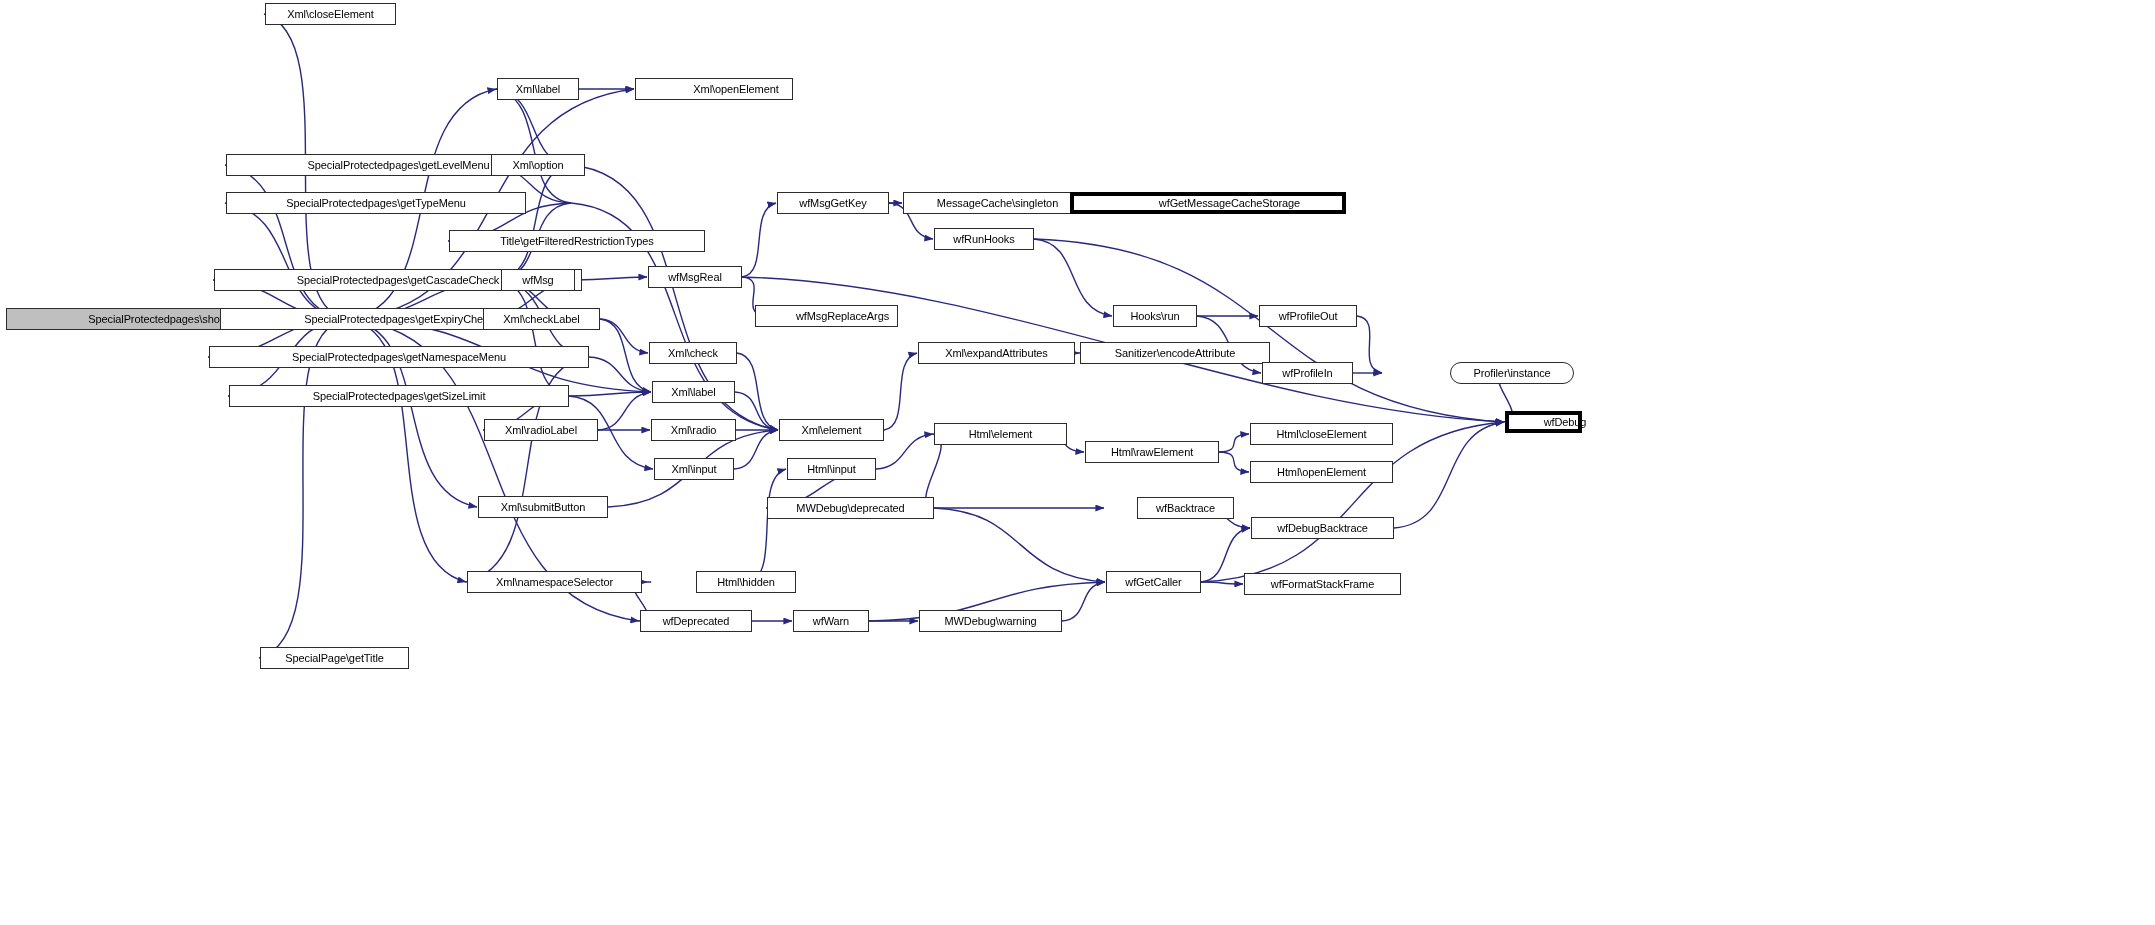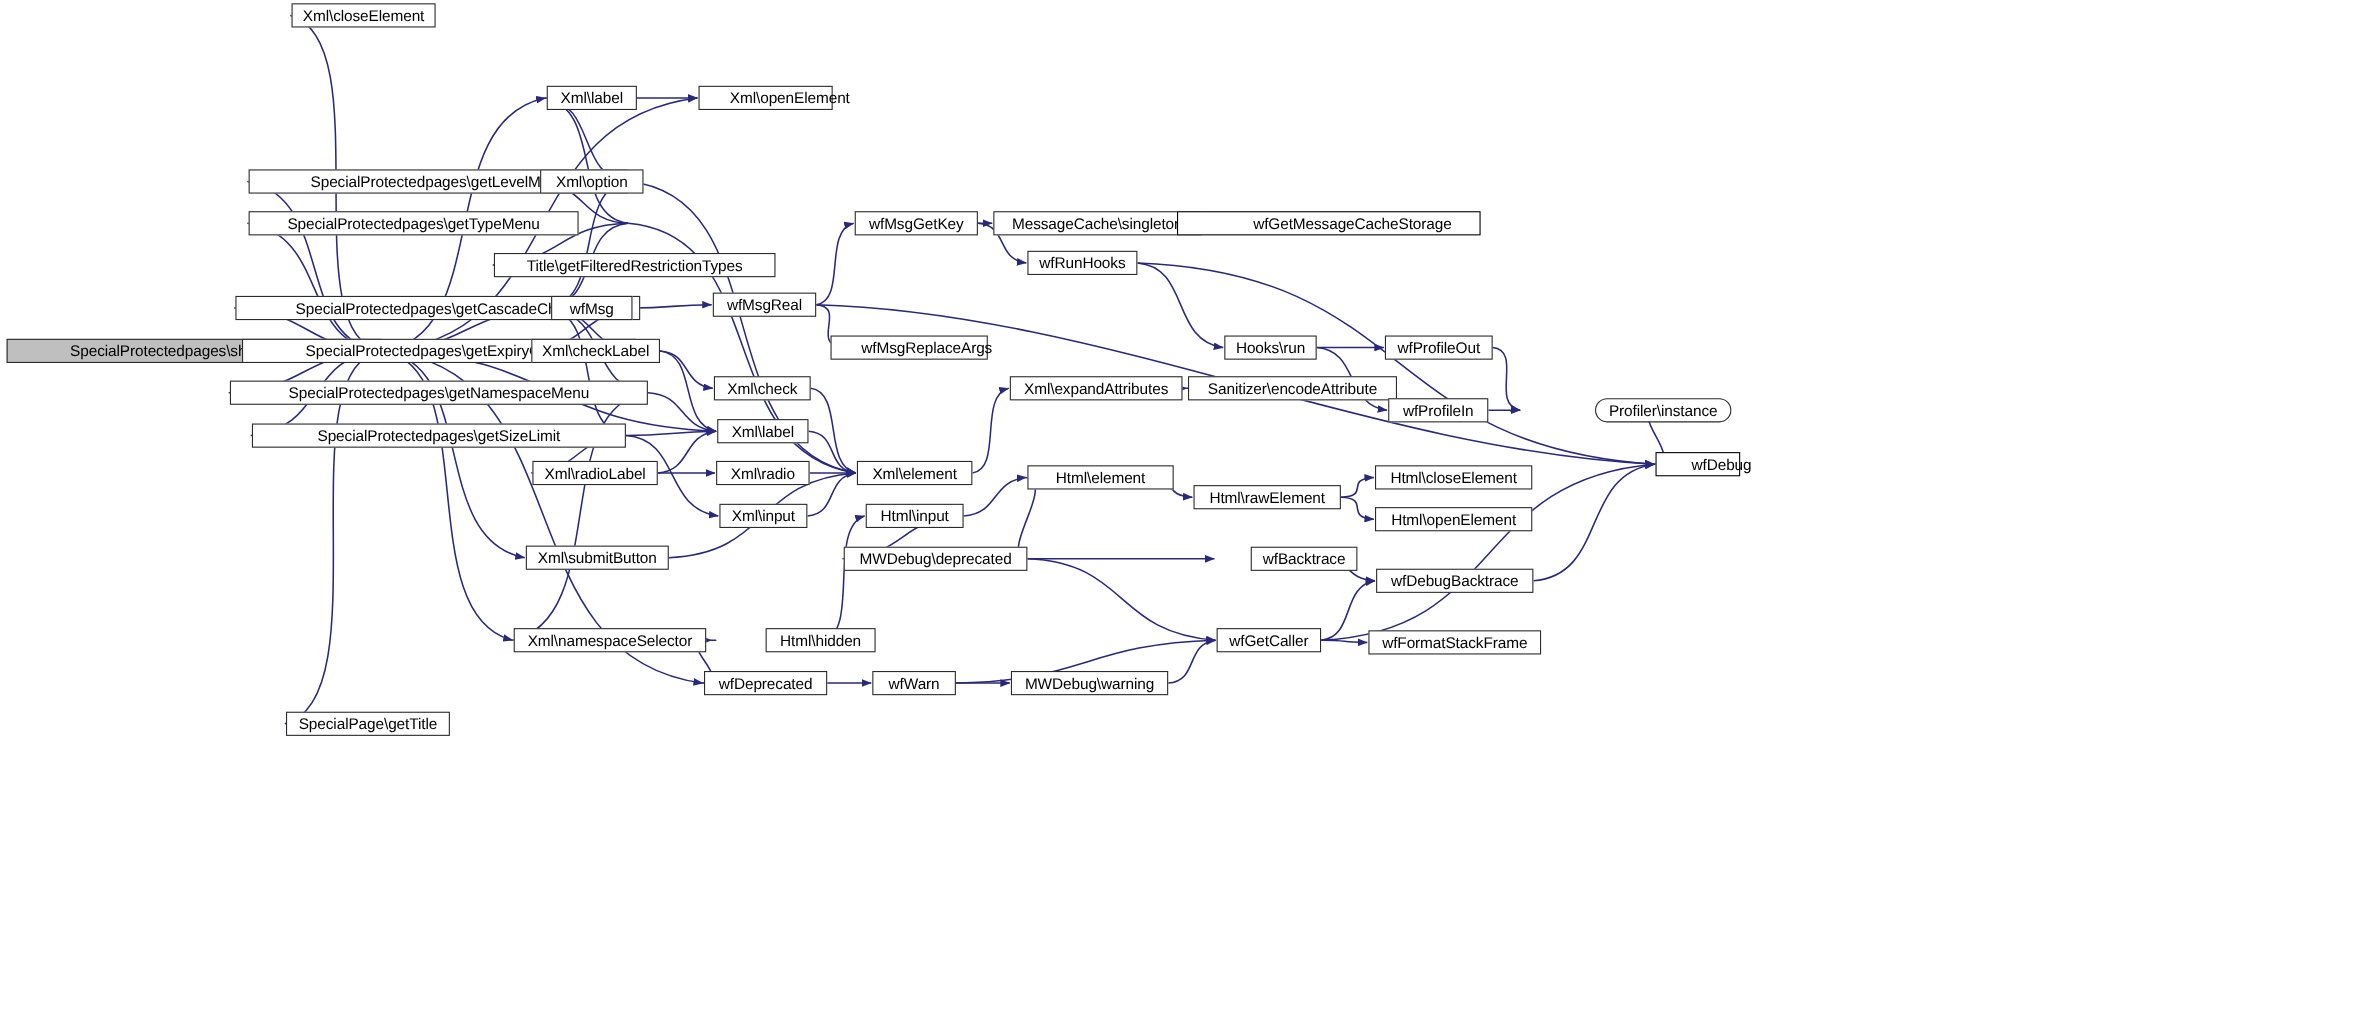--- a/index.html
+++ b/index.html
@@ -1,24 +1,24 @@
 <!DOCTYPE html>
 <html><head>
 <meta charset="utf-8">
 <style>
   html,body{margin:0;padding:0;background:#ffffff;}
   #canvas{position:relative;width:2155px;height:925px;background:#ffffff;
           font-family:"Liberation Sans", sans-serif;overflow:hidden;}
   #edges{position:absolute;left:0;top:0;width:2155px;height:925px;}
   .node{position:absolute;box-sizing:border-box;border:1px solid #2b2b2b;
-        background:#ffffff;color:#000000;font-size:14px;line-height:1;
+        background:#ffffff;color:#000000;font-size:11px;line-height:1;
         display:flex;align-items:center;justify-content:center;
         white-space:nowrap;letter-spacing:-0.1px;}
   .node.root{background:#bfbfbf;border-color:#2b2b2b;}
-  .node.missing{border:1px solid #000000;padding-left:43px;}
+  .node.missing{border:4px solid #000000;padding-left:43px;}
 </style>
 </head>
 <body>
 
 <div id="canvas">
   <svg id="edges" viewBox="0 0 2155 925" xmlns="http://www.w3.org/2000/svg">
     <defs>
       <marker id="arr" markerWidth="9" markerHeight="7" refX="8.6" refY="3.5" orient="auto" markerUnits="userSpaceOnUse">
         <path d="M0,0 L9,3.5 L0,7 z" fill="#28287e"></path>
       </marker>
@@ -123,21 +123,21 @@
       <div class="node" style="left: 501px; top: 269px; width: 74px; height: 22px;">wfMsg</div>
       <div class="node" style="left: 483px; top: 308px; width: 117px; height: 22px;">Xml\checkLabel</div>
       <div class="node" style="left: 649px; top: 342px; width: 88px; height: 22px;">Xml\check</div>
       <div class="node" style="left: 652px; top: 381px; width: 83px; height: 22px;">Xml\label</div>
       <div class="node" style="left: 484px; top: 419px; width: 114px; height: 22px;">Xml\radioLabel</div>
       <div class="node" style="left: 651px; top: 419px; width: 85px; height: 22px;">Xml\radio</div>
       <div class="node" style="left: 654px; top: 458px; width: 80px; height: 22px;">Xml\input</div>
       <div class="node" style="left: 478px; top: 496px; width: 130px; height: 22px;">Xml\submitButton</div>
       <div class="node" style="left: 467px; top: 571px; width: 175px; height: 22px;">Xml\namespaceSelector</div>
       <div class="node" style="left: 640px; top: 610px; width: 112px; height: 22px;">wfDeprecated</div>
-      <div class="node" style="left: 635px; top: 78px; width: 122px; height: 22px; padding-left: 44px;">Xml\openElement</div>
+      <div class="node" style="left: 635px; top: 78px; width: 158px; height: 22px; padding-left: 44px;">Xml\openElement</div>
       <div class="node" style="left: 648px; top: 266px; width: 94px; height: 22px;">wfMsgReal</div>
       <div class="node" style="left: 777px; top: 192px; width: 112px; height: 22px;">wfMsgGetKey</div>
       <div class="node" style="left: 755px; top: 305px; width: 143px; height: 22px; padding-left: 32px;">wfMsgReplaceArgs</div>
       <div class="node" style="left: 779px; top: 419px; width: 105px; height: 22px;">Xml\element</div>
       <div class="node" style="left: 787px; top: 458px; width: 89px; height: 22px;">Html\input</div>
       <div class="node" style="left: 767px; top: 497px; width: 167px; height: 22px;">MWDebug\deprecated</div>
       <div class="node" style="left: 648px; top: 571px; width: 100px; height: 22px; margin-left: 48px;">Html\hidden</div>
       <div class="node" style="left: 793px; top: 610px; width: 76px; height: 22px;">wfWarn</div>
       <div class="node" style="left: 903px; top: 192px; width: 189px; height: 22px;">MessageCache\singleton</div>
       <div class="node missing" style="left: 1070px; top: 192px; width: 276px; height: 22px;">wfGetMessageCacheStorage</div>

